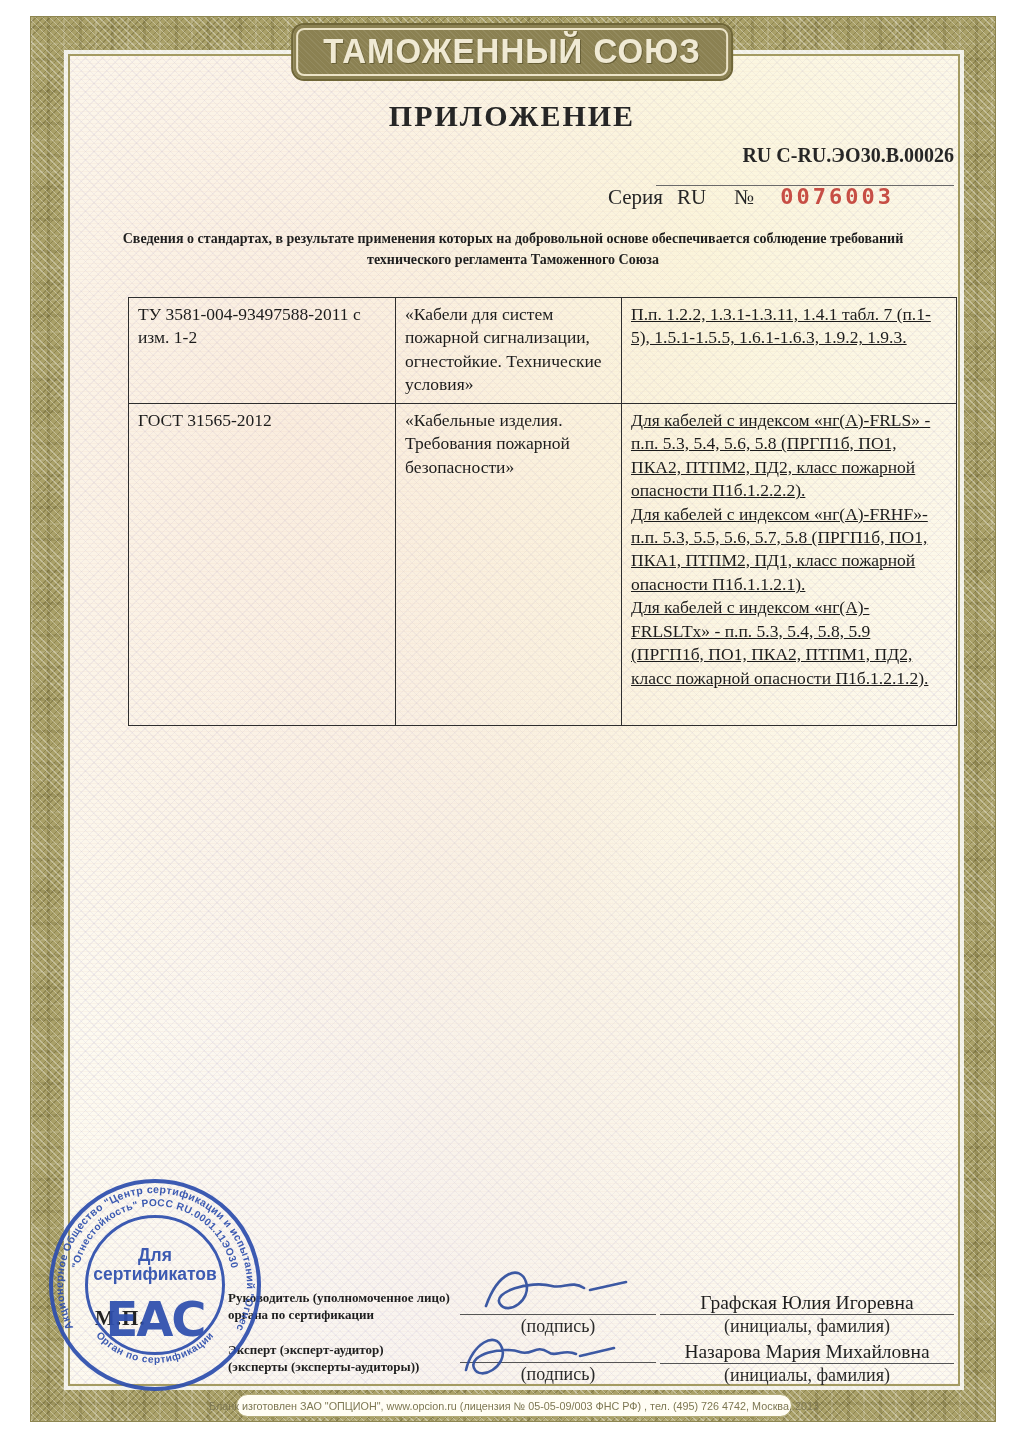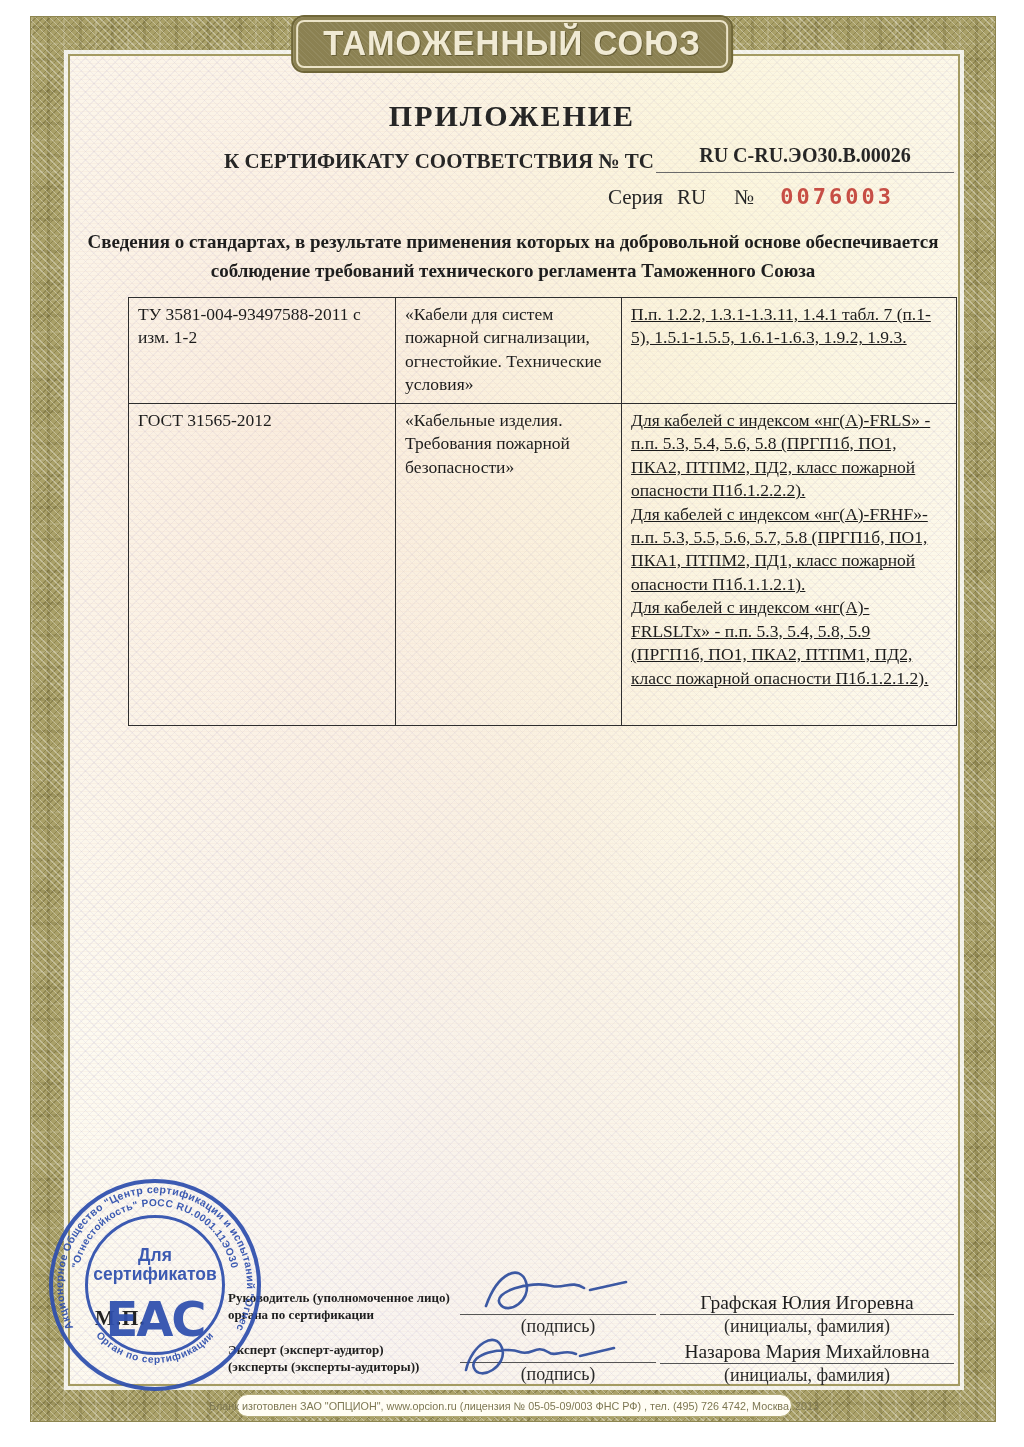--- a/index.html
+++ b/index.html
@@ -28,54 +28,54 @@
       radial-gradient(ellipse at 25% 28%, rgba(243,206,180,.30), transparent 50%),
       radial-gradient(ellipse at 72% 14%, rgba(248,238,188,.40), transparent 45%),
       radial-gradient(ellipse at 55% 65%, rgba(246,230,198,.28), transparent 50%),
       radial-gradient(ellipse at 40% 90%, rgba(235,225,245,.25), transparent 45%),
       repeating-linear-gradient(45deg, rgba(144,134,196,.10) 0 1px, transparent 1px 6px),
       repeating-linear-gradient(-45deg, rgba(144,134,196,.10) 0 1px, transparent 1px 6px),
       repeating-linear-gradient(0deg, rgba(206,150,130,.07) 0 1px, transparent 1px 4px);
   }
   
   .banner{
-    position:absolute; top:15px; left:50%; transform:translateX(-50%);
+    position:absolute; top:23px; left:50%; transform:translateX(-50%);
     background:#8b8152;
     background-image:repeating-linear-gradient(45deg, rgba(255,255,255,.07) 0 1px, transparent 1px 4px);
     border:2px solid #6f6638; border-radius:13px;
     box-shadow:inset 0 0 0 3px #8b8152, inset 0 0 0 5px #ece4c8;
     padding:7px 30px 9px; z-index:6;
   }
   .banner span{
     font-family:"Liberation Sans", sans-serif; font-weight:bold; font-size:33px;
     letter-spacing:1px; color:#f0ead4; text-shadow:1px 1px 0 rgba(55,48,18,.45);
     display:inline-block; transform:scaleY(1.08); white-space:nowrap;
   }
   
   .doc-title{
     position:absolute; top:99px; left:0; width:100%; text-align:center; z-index:3;
     font-size:30px; font-weight:bold; letter-spacing:2px; color:#262626;
   }
   .cert-label{ position:absolute; left:224px; top:149px; font-size:21px; font-weight:bold; color:#262626; z-index:3; white-space:nowrap;}
   .cert-number{
-    position:absolute; left:656px; top:144px; width:298px; text-align:center; z-index:3;
-    font-size:20px; font-weight:bold; color:#262626; padding-bottom:5px;
+    position:absolute; left:656px; top:144px; width:298px; text-align:right; z-index:3;
+    font-size:20px; font-weight:bold; color:#262626; padding-bottom:18px;
     border-bottom:1.5px solid #6a6a6a;
   }
   .series-row{ position:absolute; left:608px; top:184px; z-index:3; font-size:21px; color:#262626; display:flex; align-items:baseline;}
   .series-label{margin-right:14px;}
   .series-region{margin-right:28px;}
   .series-sign{margin-right:26px; font-size:21px;}
   .series-number{
     font-family:"DejaVu Sans Mono", monospace; font-weight:bold; font-size:22px;
     letter-spacing:3px; color:#c74e45;
   }
   .intro{
     position:absolute; left:85px; top:228px; width:856px; z-index:3;
-    text-align:center; font-weight:bold; font-size:19px; line-height:1.5; color:#1e1e1e;
+    text-align:center; font-weight:bold; font-size:14px; line-height:1.5; color:#1e1e1e;
   }
   
   .std-table{
     position:absolute; left:128px; top:297px; width:828px; z-index:3;
     border-collapse:collapse; font-size:17.5px; color:#1c1c1c; table-layout:fixed;
   }
   .std-table th, .std-table td{ border:1.6px solid #2e2e2e; vertical-align:top; }
   .std-table th{ font-size:18.5px; font-weight:bold; text-align:center; padding:3px 6px; line-height:1.2;}
   .std-table td{ padding:5px 9px 6px; line-height:1.34; }
   .col1{width:267px;} .col2{width:226px;} .col3{width:335px;}
@@ -109,21 +109,20 @@
 
   <div class="band"></div>
   <div class="inner"></div>
 
   <div class="banner">
     <span>ТАМОЖЕННЫЙ СОЮЗ</span>
   </div>
 
   <div class="doc-title">ПРИЛОЖЕНИЕ</div>
 
-  <div class="cert-label">К СЕРТИФИКАТУ СООТВЕТСТВИЯ  № ТС</div>
   <div class="cert-number">RU C-RU.ЭО30.В.00026</div>
 
   <div class="series-row">
     <span class="series-label">Серия</span>
     <span class="series-region">RU</span>
     <span class="series-sign">№</span>
     <span class="series-number">0076003</span>
   </div>
 
   <div class="intro">Сведения о стандартах, в результате применения которых на добровольной основе обеспечивается соблюдение требований технического регламента Таможенного Союза</div>

